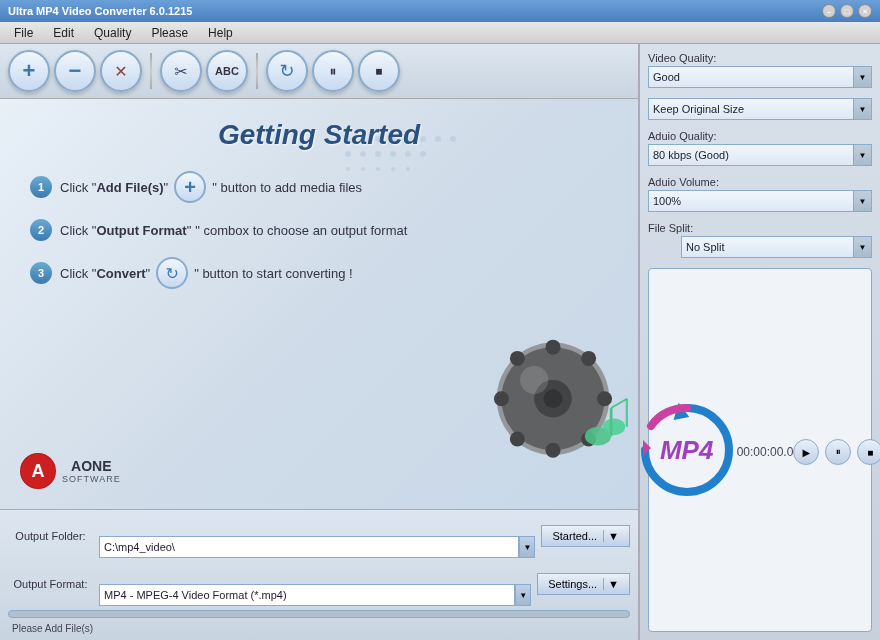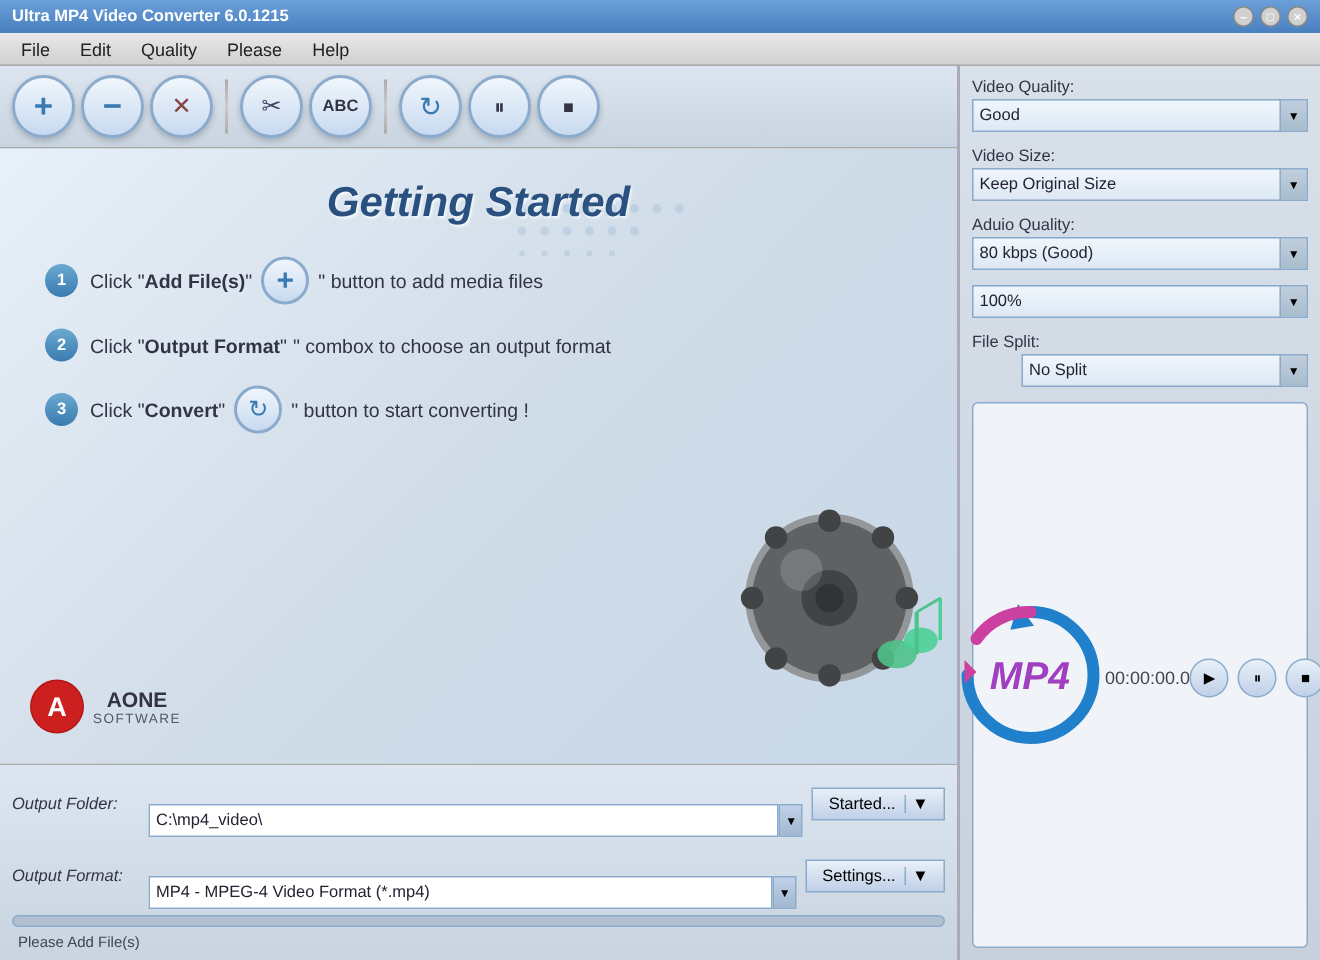--- a/index.html
+++ b/index.html
@@ -185,23 +185,22 @@
     .bottom-row {
       display: flex;
       align-items: center;
       margin-bottom: 4px;
       gap: 6px;
     }
     .bottom-label {
       width: 85px;
       font-size: 11px;
       color: #334;
-      text-align: left;
+      text-align: center;
       flex-shrink: 0;
-      font-style: italic;
     }
     .bottom-input {
       flex: 1;
       height: 22px;
       border: 1px solid #8aabcc;
       background: white;
       padding: 0 4px;
       font-size: 11px;
       color: #223;
     }
@@ -517,36 +516,36 @@
 
     <div>
       <div class="right-label">Video Quality:</div>
       <div class="right-select-container">
         <input class="right-select" type="text" value="Good" readonly="" style="cursor: pointer;">
         <div class="right-dropdown-btn">▼</div>
       </div>
     </div>
 
     <div>
-      <div class="right-label">Video Size:</div>
       <div class="right-select-container">
         <input class="right-select" type="text" value="Keep Original Size" readonly="" style="cursor: pointer;">
         <div class="right-dropdown-btn">▼</div>
       </div>
     </div>
 
     <div>
       <div class="right-label">Aduio Quality:</div>
       <div class="right-select-container">
         <input class="right-select" type="text" value="80 kbps (Good)" readonly="" style="cursor: pointer;">
         <div class="right-dropdown-btn">▼</div>
       </div>
     </div>
 
     <div>
+      <div class="right-label">Aduio Volume:</div>
       <div class="right-select-container">
         <input class="right-select" type="text" value="100%" readonly="" style="cursor: pointer;">
         <div class="right-dropdown-btn">▼</div>
       </div>
     </div>
 
     <div>
       <div class="right-label">File Split:</div>
       <div class="right-select-container">
         <input class="right-select" type="text" value="No Split" readonly="" style="cursor: pointer; margin-left: 33px;">

